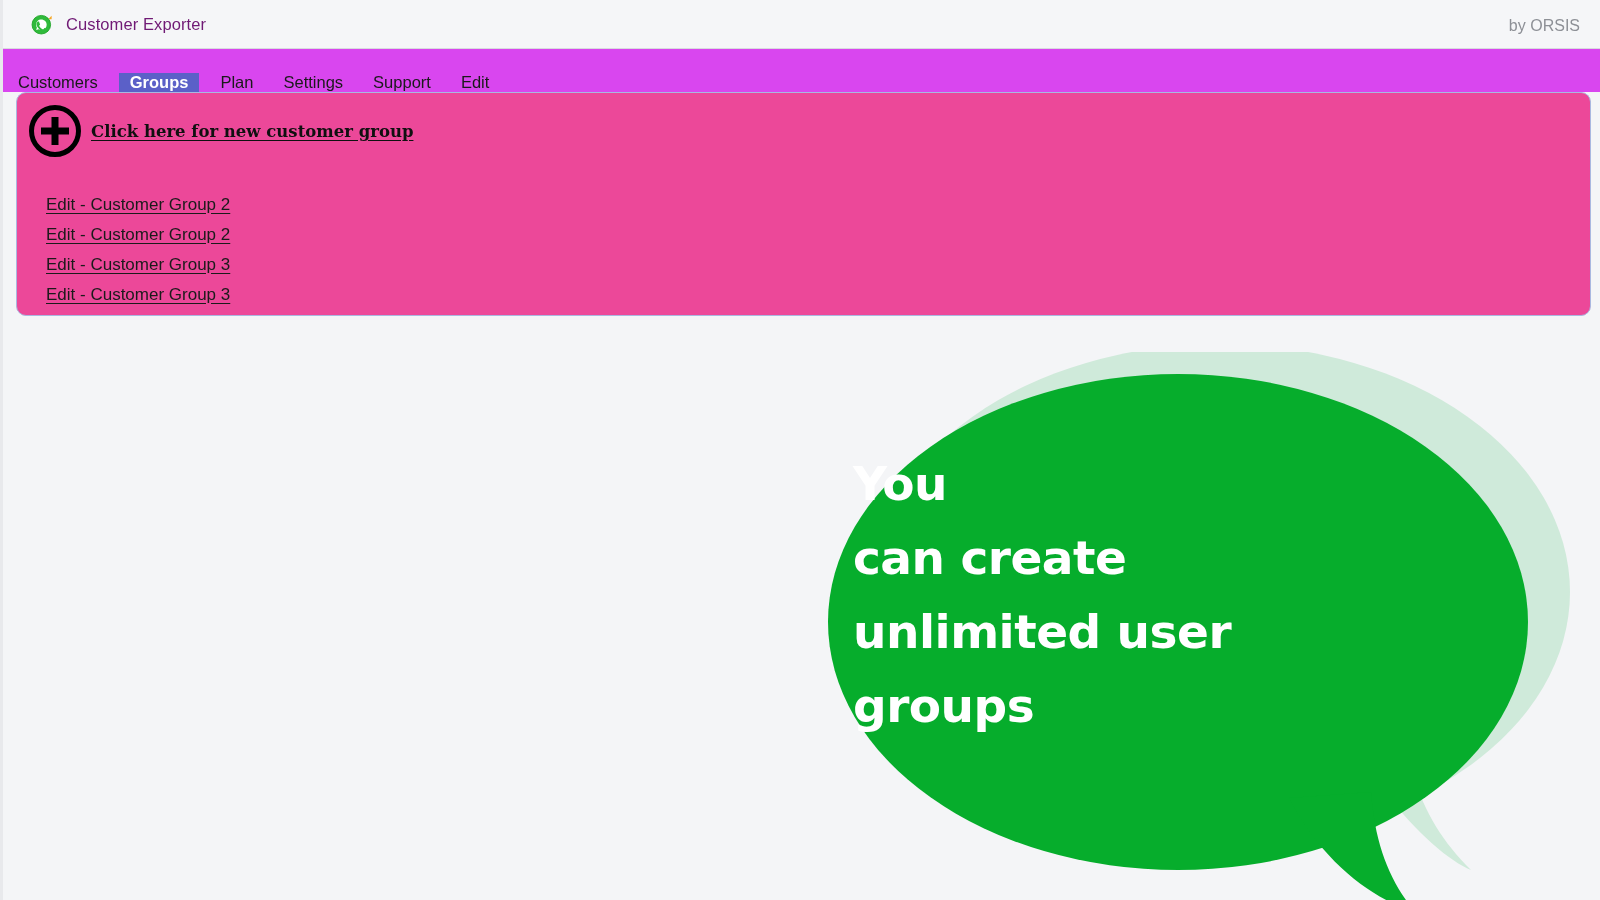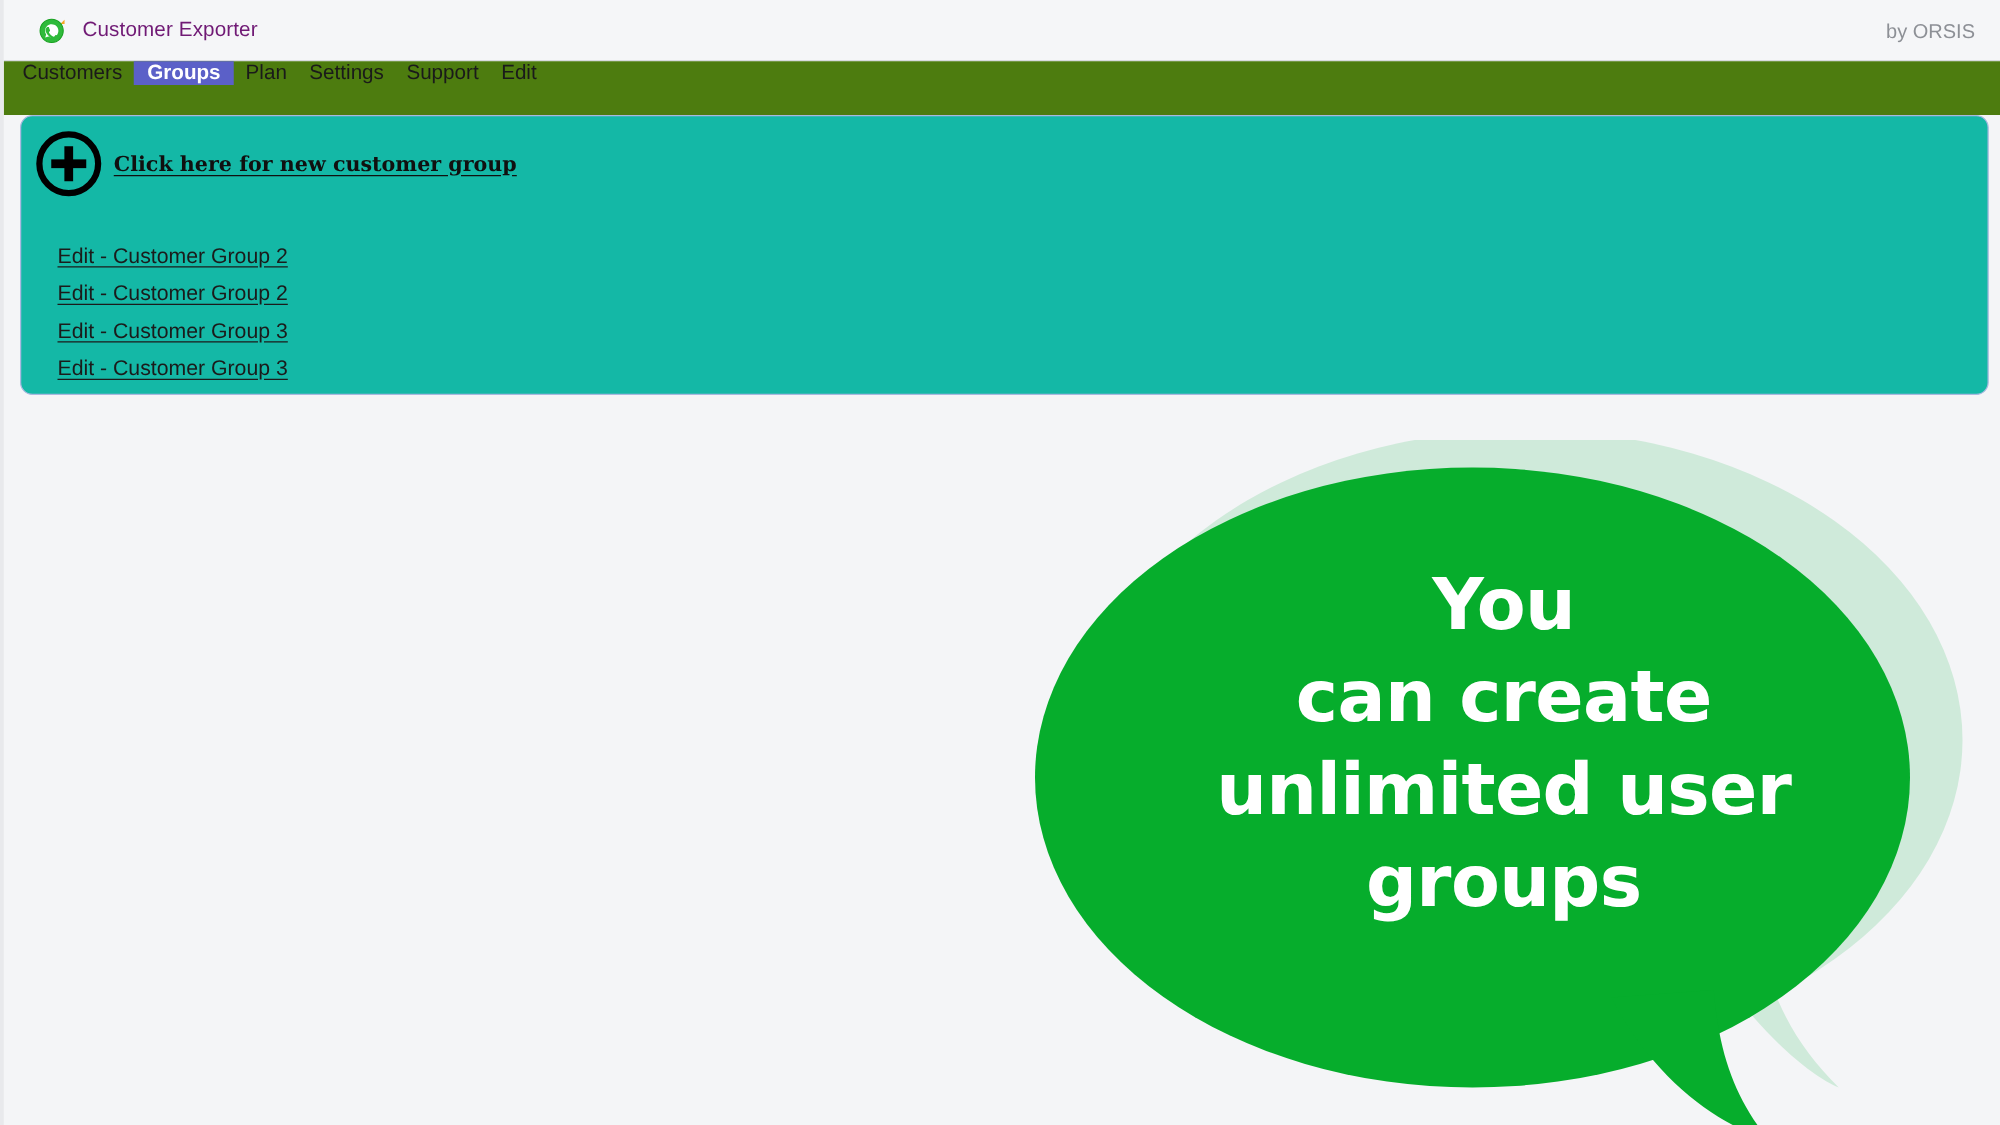--- a/index.html
+++ b/index.html
@@ -64,25 +64,26 @@
     color: #8d9096;
     white-space: nowrap;
   }
 
   
   #menu-bar {
     position: absolute;
     left: 0; top: 49px;
     width: 100%;
     height: 43px;
-    background: #4d7c0f;
-    box-sizing: border-box;
-    display: flex;
-    align-items: flex-start;
+    background: #d946ef;
+    box-sizing: border-box;
+    display: flex;
+    align-items: flex-end;
     padding-left: 6px;
+    gap: 12px;
   }
   .menu-item {
     display: flex;
     align-items: center;
     padding: 0 9px;
     font-size: 16.5px;
     color: #1a1a1a;
     white-space: nowrap;
     cursor: default;
     user-select: none;
@@ -94,21 +95,21 @@
     padding: 0 11px;
   }
 
   
   #groups-panel {
     position: absolute;
     left: 13px;
     top: 92px;
     width: 1575px;
     height: 224px;
-    background: #14b8a6;
+    background: #ec4899;
     border: 1px solid #a9b8e0;
     border-radius: 10px;
     box-sizing: border-box;
   }
 
   #new-group-row {
     position: absolute;
     left: 12px;
     top: 12px;
     display: flex;
@@ -184,24 +185,24 @@
   #speech-bubble svg {
     display: block;
     width: 780px;
     height: 548px;
   }
   #bubble-text {
     position: absolute;
     left: 30px;
     top: 95px;
     width: 700px;
-    text-align: center;
+    text-align: left;
     font-family: "DejaVu Sans", sans-serif;
     font-weight: bold;
-    font-size: 57px;
+    font-size: 47px;
     line-height: 74px;
     color: #ffffff;
     letter-spacing: -0.5px;
     white-space: pre-line;
   }
 </style>
 </head>
 <body>
 
 <div id="app-frame">

